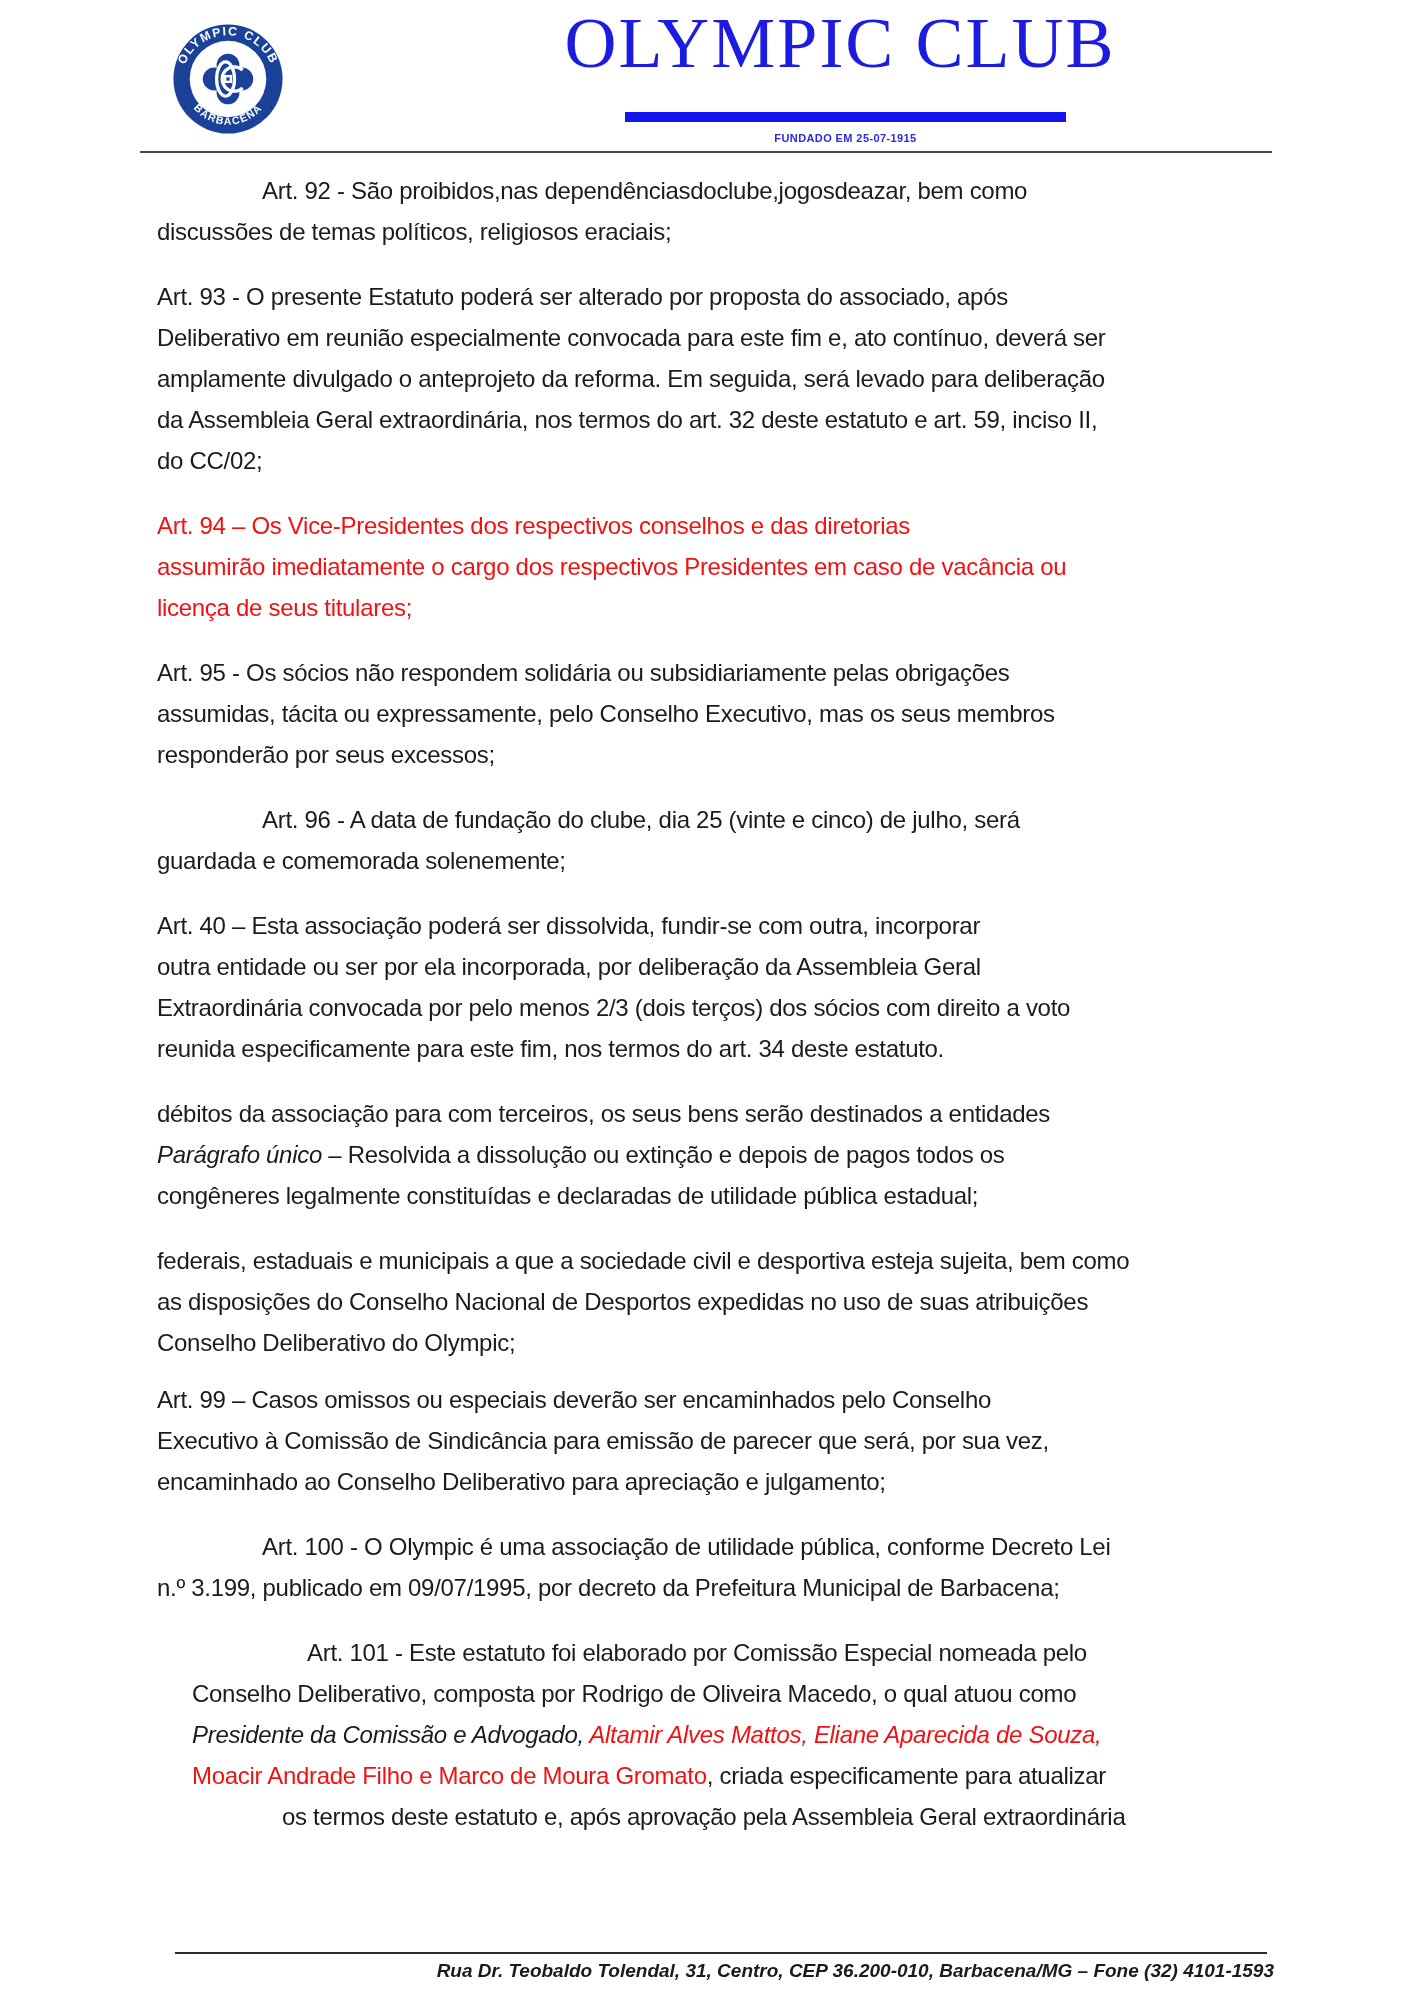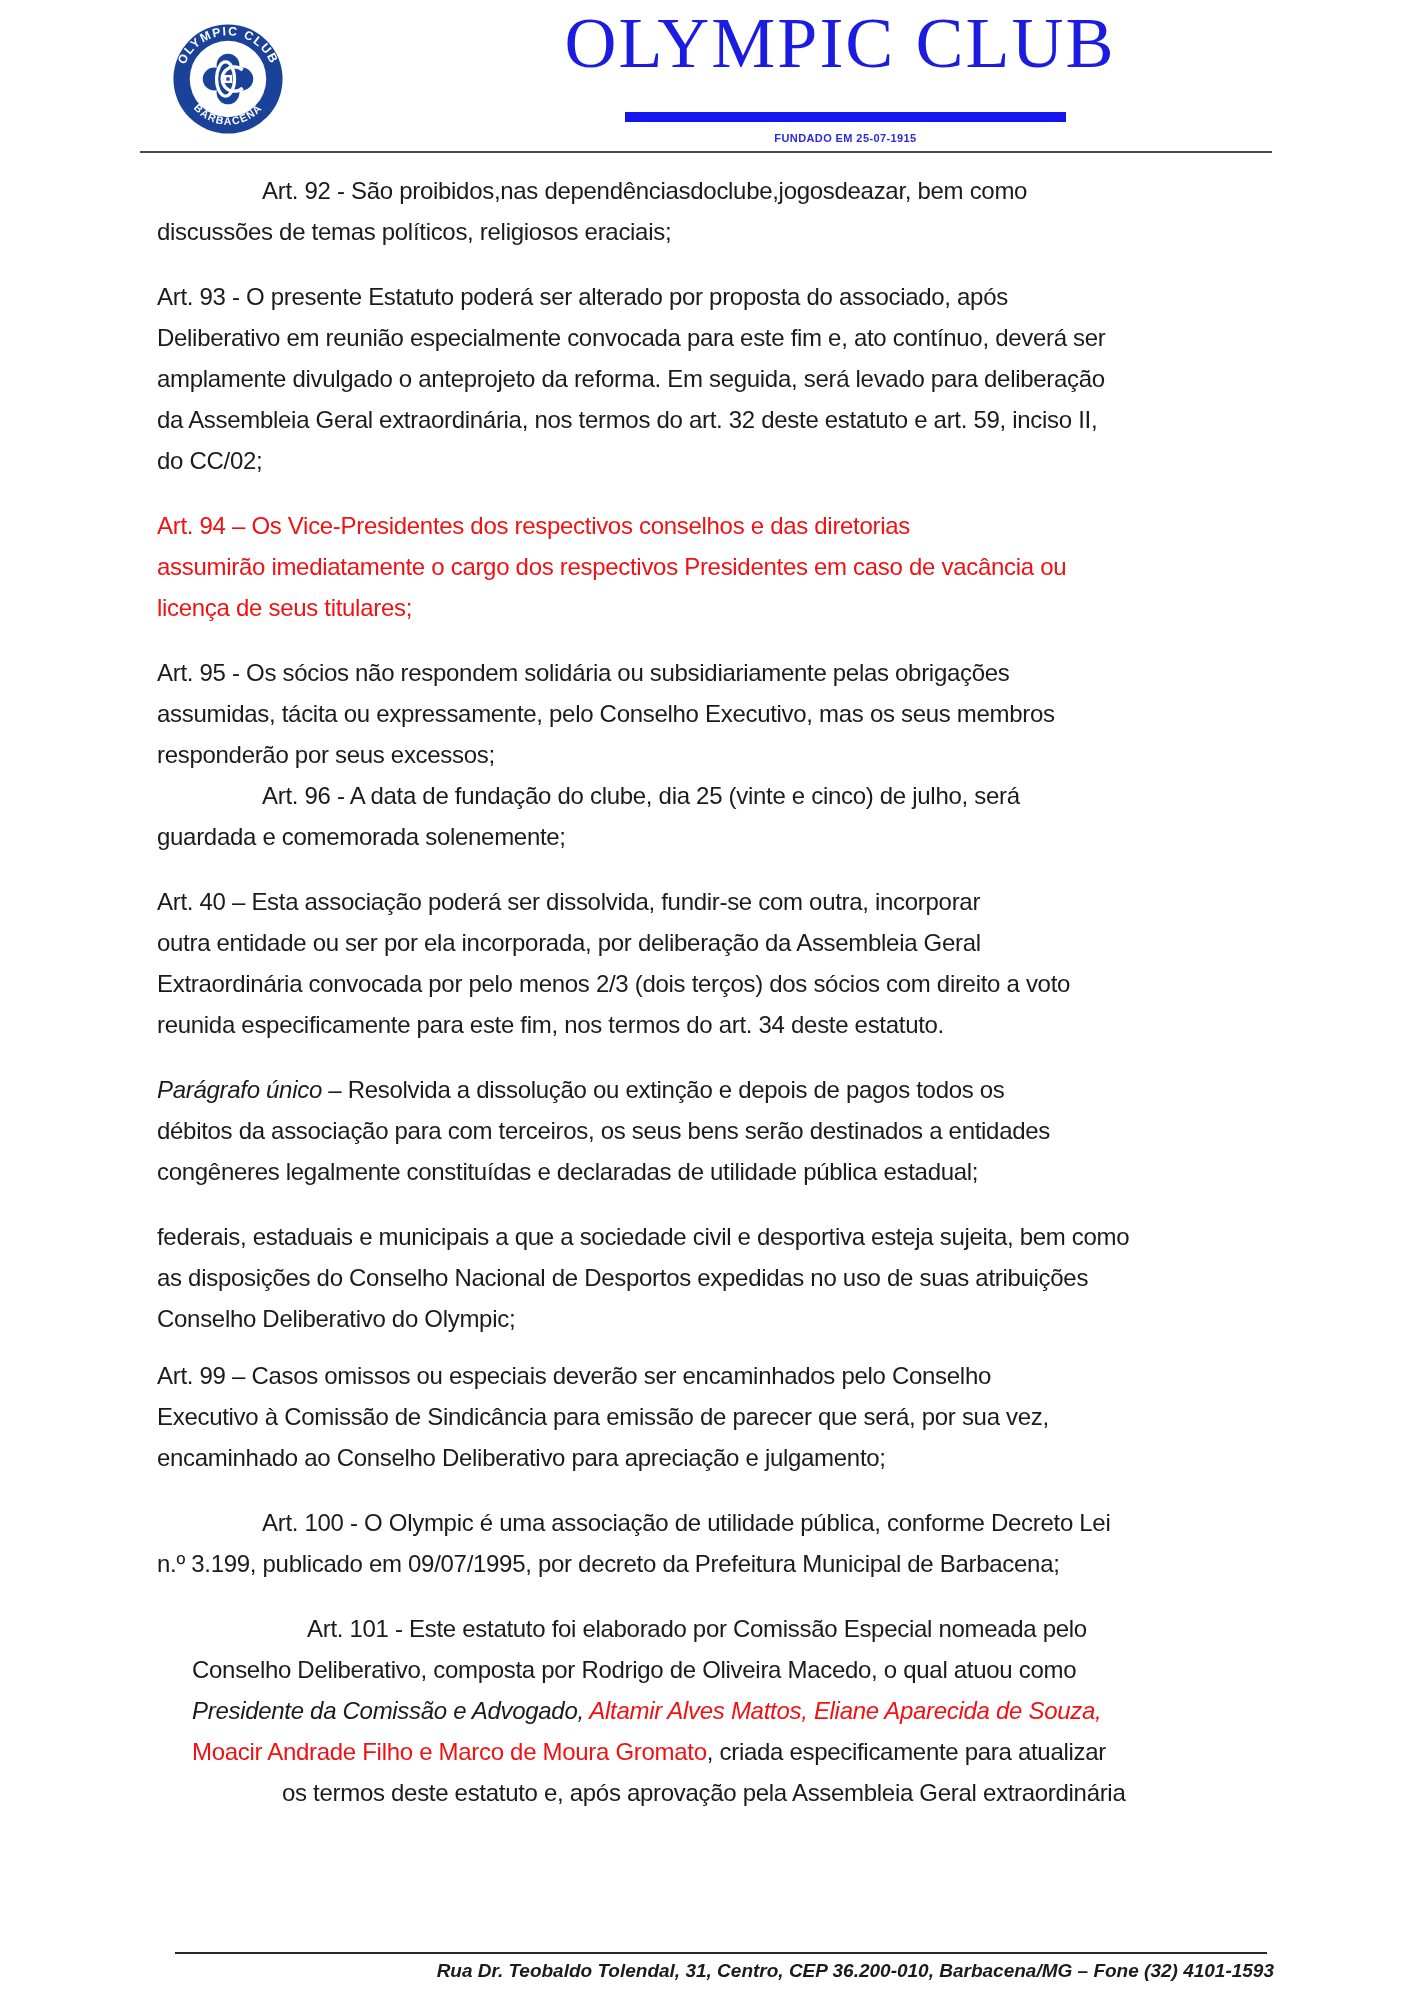--- a/index.html
+++ b/index.html
@@ -109,33 +109,33 @@
       <div class="paragraph" style="margin-top: 24px;">
         <div class="text-line"><span class="seg-red">Art. 94 – Os Vice-Presidentes dos respectivos conselhos e das diretorias</span></div>
         <div class="text-line"><span class="seg-red">assumirão imediatamente o cargo dos respectivos Presidentes em caso de vacância ou</span></div>
         <div class="text-line"><span class="seg-red">licença de seus titulares;</span></div>
       </div>
       <div class="paragraph" style="margin-top: 24px;">
         <div class="text-line"><span>Art. 95 - Os sócios não respondem solidária ou subsidiariamente pelas obrigações</span></div>
         <div class="text-line"><span>assumidas, tácita ou expressamente, pelo Conselho Executivo, mas os seus membros</span></div>
         <div class="text-line"><span>responderão por seus excessos;</span></div>
       </div>
-      <div class="paragraph" style="">
+      <div class="paragraph" style="margin-top: 24px;">
         <div class="text-line" style="padding-left: 105px;"><span>Art. 96 - A data de fundação do clube, dia 25 (vinte e cinco) de julho, será</span></div>
         <div class="text-line"><span>guardada e comemorada solenemente;</span></div>
       </div>
       <div class="paragraph" style="margin-top: 24px;">
         <div class="text-line"><span>Art. 40 – Esta associação poderá ser dissolvida, fundir-se com outra, incorporar</span></div>
         <div class="text-line"><span>outra entidade ou ser por ela incorporada, por deliberação da Assembleia Geral</span></div>
         <div class="text-line"><span>Extraordinária convocada por pelo menos 2/3 (dois terços) dos sócios com direito a voto</span></div>
         <div class="text-line"><span>reunida especificamente para este fim, nos termos do art. 34 deste estatuto.</span></div>
       </div>
       <div class="paragraph" style="margin-top: 24px;">
+        <div class="text-line"><span>débitos da associação para com terceiros, os seus bens serão destinados a entidades</span></div>
         <div class="text-line"><span class="seg-italic">Parágrafo único</span><span> – Resolvida a dissolução ou extinção e depois de pagos todos os</span></div>
-        <div class="text-line"><span>débitos da associação para com terceiros, os seus bens serão destinados a entidades</span></div>
         <div class="text-line"><span>congêneres legalmente constituídas e declaradas de utilidade pública estadual;</span></div>
       </div>
       <div class="paragraph" style="margin-top: 24px;">
         <div class="text-line"><span>federais, estaduais e municipais a que a sociedade civil e desportiva esteja sujeita, bem como</span></div>
         <div class="text-line"><span>as disposições do Conselho Nacional de Desportos expedidas no uso de suas atribuições</span></div>
         <div class="text-line"><span>Conselho Deliberativo do Olympic;</span></div>
       </div>
       <div class="paragraph" style="margin-top: 16px;">
         <div class="text-line"><span>Art. 99 – Casos omissos ou especiais deverão ser encaminhados pelo Conselho</span></div>
         <div class="text-line"><span>Executivo à Comissão de Sindicância para emissão de parecer que será, por sua vez,</span></div>

